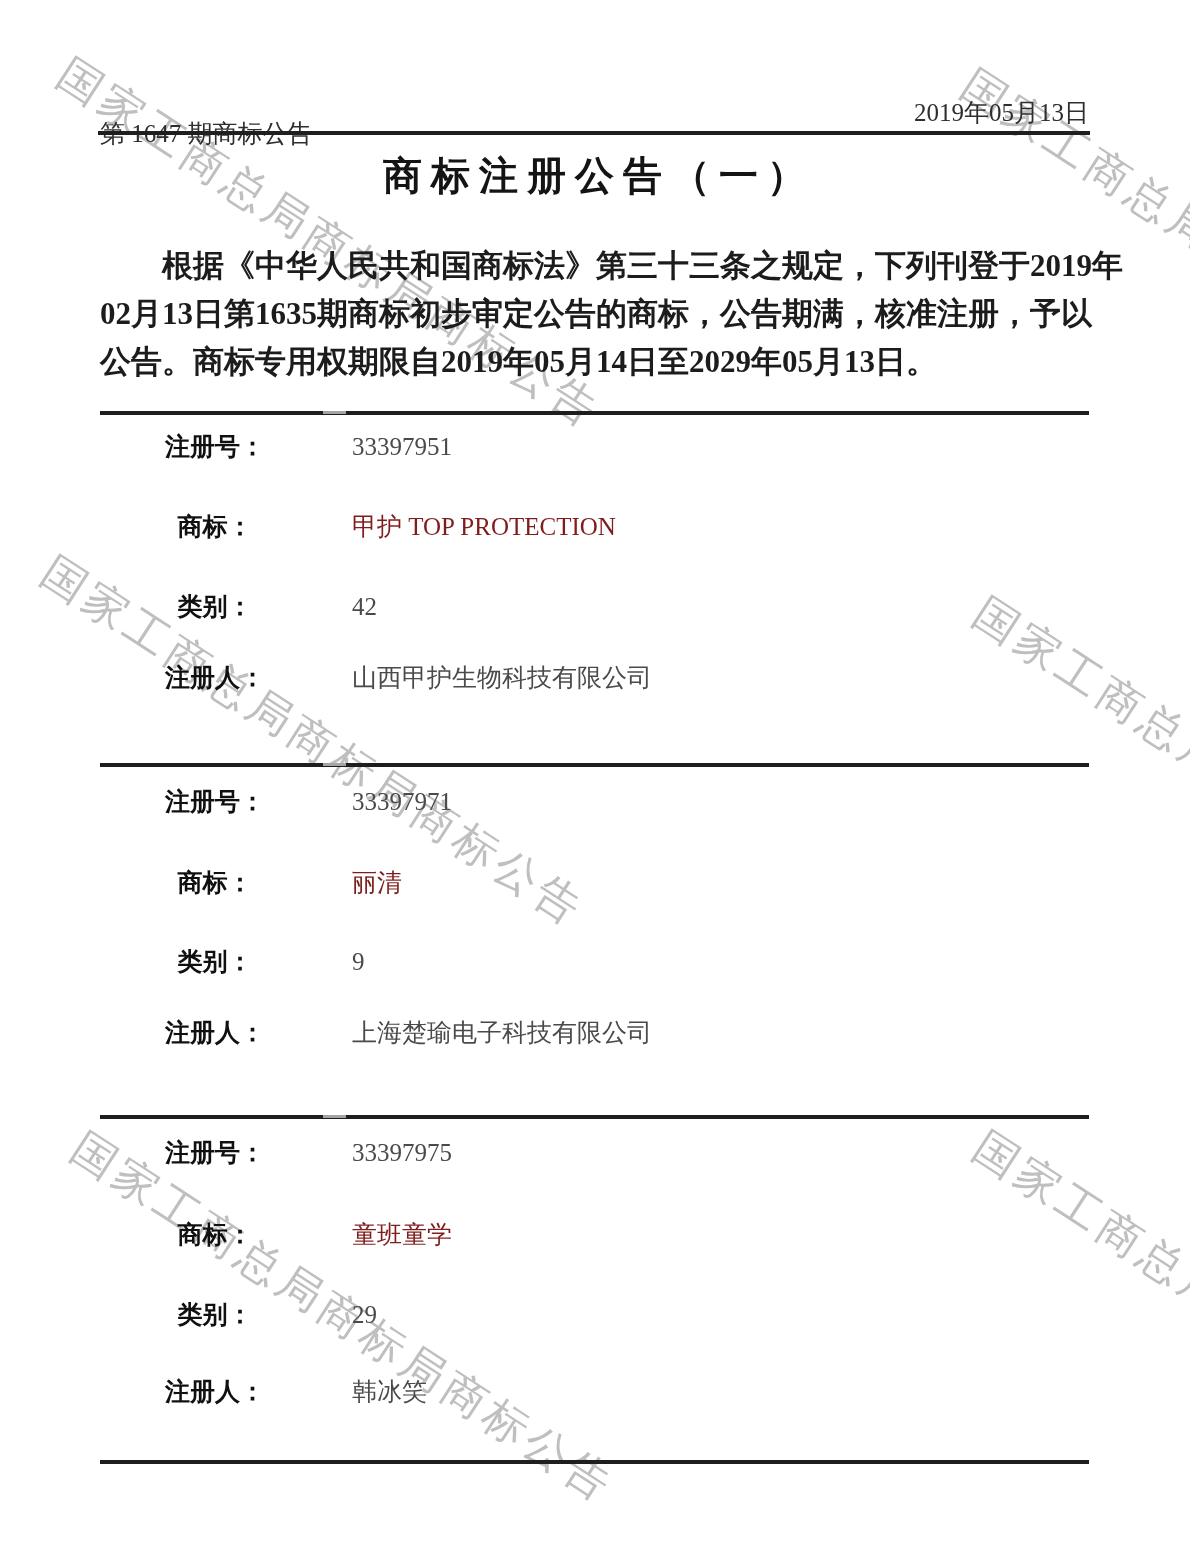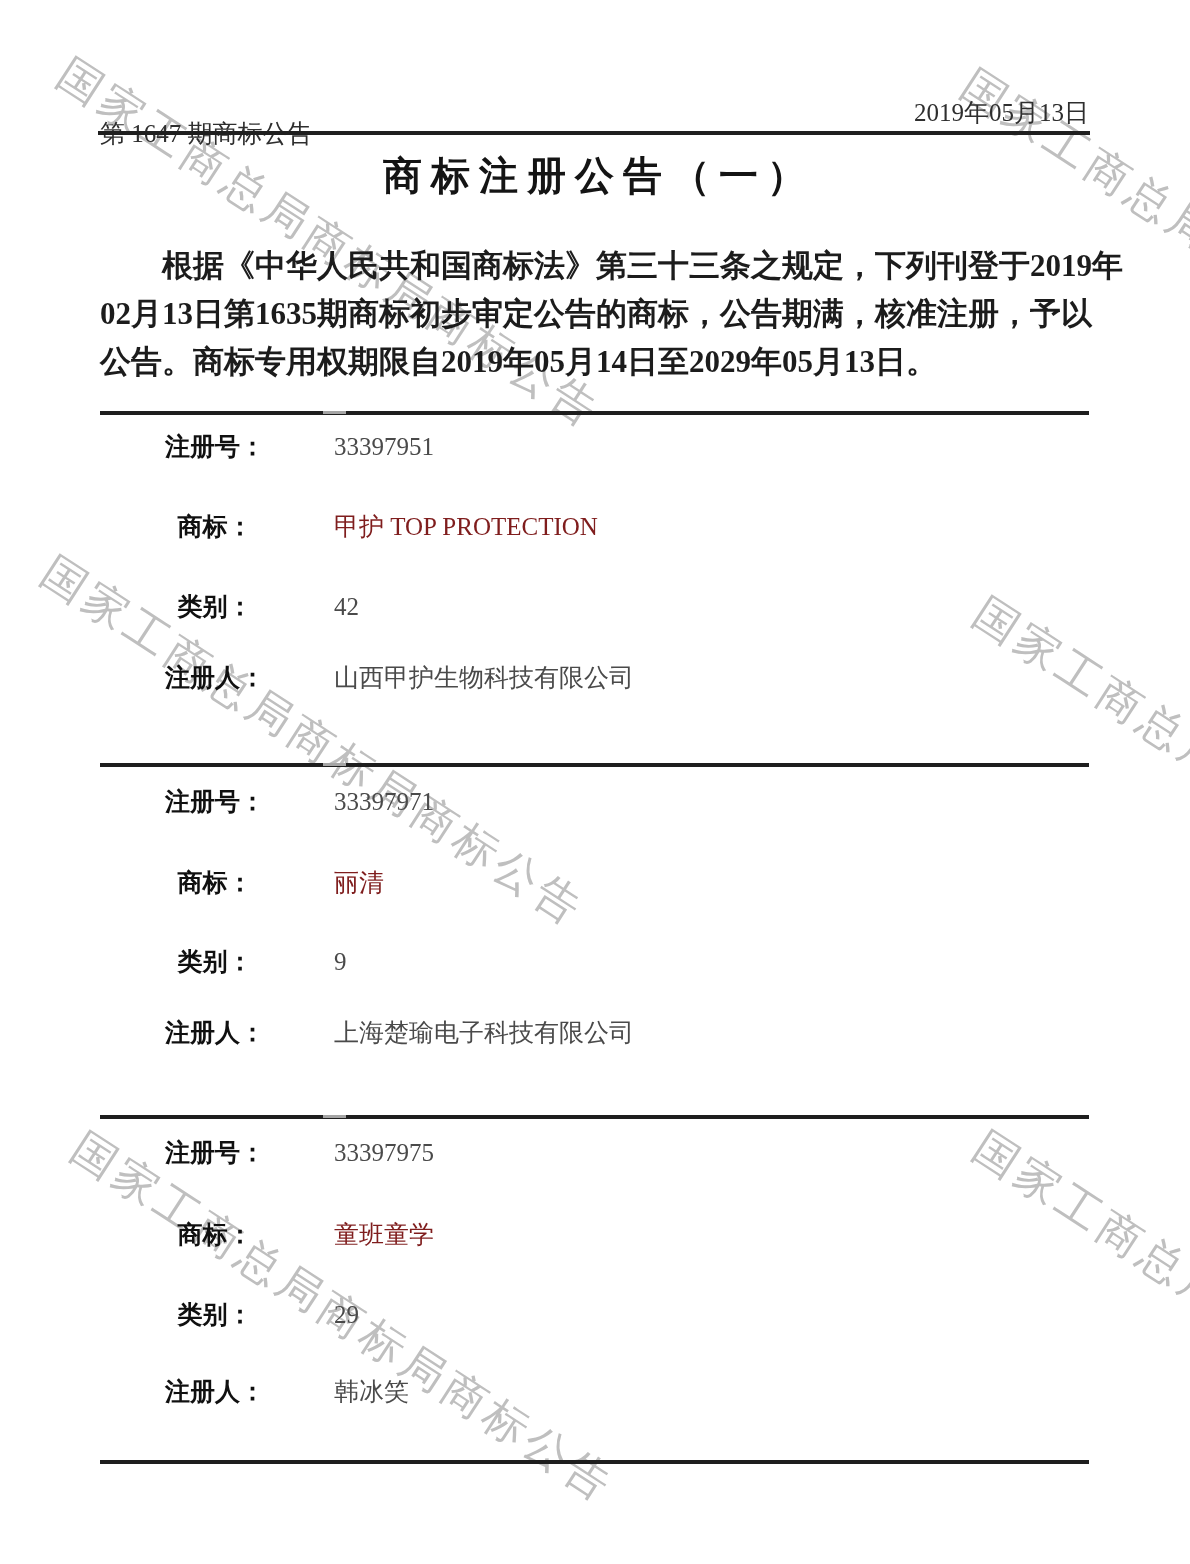--- a/index.html
+++ b/index.html
@@ -77,21 +77,21 @@
   .row{
     position:absolute;left:100px;width:989px;
     display:flex;align-items:baseline;
     white-space:nowrap;
   }
   .lab{
     display:block;width:230px;text-align:center;
     font-weight:bold;font-size:25px;color:#101010;
   }
   .val{
-    display:block;margin-left:4px;
+    display:block;margin-left:22px;
     font-size:25px;color:#4a4a4a;
   }
   .val-mark{color:#7f1d1d;}
   
   .e1r1{top:430px;} .e1r2{top:510px;} .e1r3{top:590px;} .e1r4{top:661px;}
   
   .e2r1{top:785px;} .e2r2{top:866px;} .e2r3{top:945px;} .e2r4{top:1016px;}
   
   .e3r1{top:1136px;} .e3r2{top:1218px;} .e3r3{top:1298px;} .e3r4{top:1375px;}
 </style>

